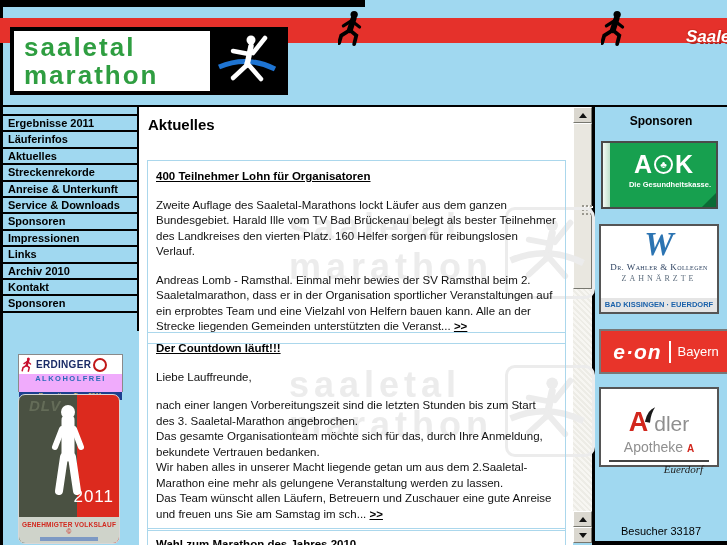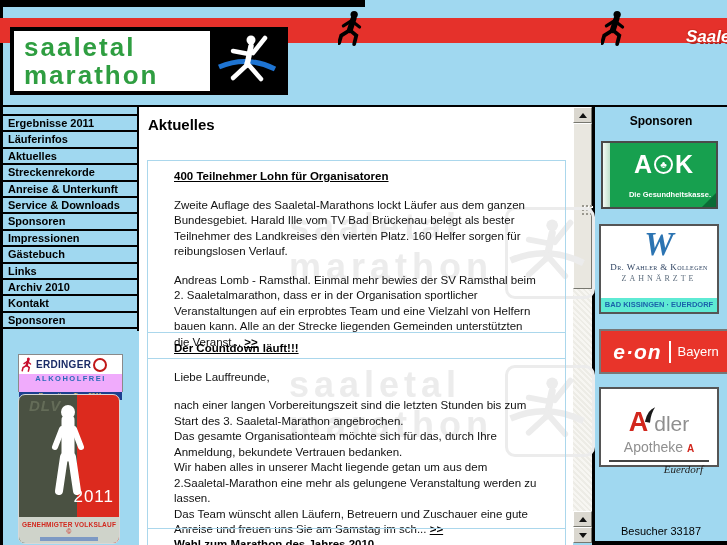--- a/index.html
+++ b/index.html
@@ -72,21 +72,21 @@
   #content-white{left:139px;top:107px;width:434px;height:438px;background:#fff;}
   #page-title{position:absolute;left:9px;top:9px;font-size:15px;font-weight:bold;}
 
   .wm{position:absolute;left:150px;display:flex;gap:12px;z-index:1;pointer-events:none;}
   #wm1{top:100px;} #wm2{top:258px;}
   .wm-text{font-weight:bold;font-size:36px;line-height:40px;letter-spacing:5px;color:#ECECEC;}
   .wm-box{width:84px;height:86px;border:3px solid #ECECEC;border-radius:10px;position:relative;}
 
   .abox{
     position:absolute;left:8px;width:419px;box-sizing:border-box;
-    border:1px solid #ABD7EC;padding:8px 26px;z-index:2;
+    border:1px solid #ABD7EC;padding:8px 8px;z-index:2;
     font-size:11.5px;line-height:15.5px;color:#111;
   }
   #box1{top:53px;} #box2{top:225px;} #box3{top:421px;height:60px;}
   .abox .title{font-weight:bold;text-decoration:underline;color:#000;cursor:pointer;display:inline-block;margin:0;}
   .abox p{margin:13px 0 0 0;}
   .abox .runline{margin:0;}
   .more{font-weight:bold;text-decoration:underline;color:#000;cursor:pointer;}
 
   
   #scrollbar{left:573px;top:107px;width:19px;height:436px;
@@ -106,29 +106,29 @@
 
   
   #sponsor-col{left:595px;top:107px;width:132px;height:438px;}
   #sponsor-heading{text-align:center;font-size:12px;font-weight:bold;margin-top:7px;}
   #aok{position:absolute;left:6px;top:34px;width:117px;height:68px;box-sizing:border-box;
     border:2px solid #4a4a4a;background:#17A04F;cursor:pointer;}
   .aok-3d{position:absolute;left:0;top:0;width:7px;height:100%;background:linear-gradient(90deg,#F4FAF4,#BFE0CC);}
   .aok-row{display:flex;align-items:center;justify-content:center;margin:9px 0 0 8px;color:#fff;font-weight:bold;font-size:25px;line-height:25px;}
   .aok-o{width:19px;height:19px;border:2.5px solid #fff;border-radius:50%;display:inline-flex;align-items:center;justify-content:center;margin:0 2px;box-sizing:border-box;}
   .aok-o span{font-size:10px;line-height:10px;color:#fff;}
-  .aok-tag{color:#fff;font-size:7.5px;font-weight:bold;text-align:right;padding-right:5px;margin-top:13px;}
+  .aok-tag{color:#fff;font-size:7.5px;font-weight:bold;text-align:right;padding-right:5px;margin-top:3px;}
   .aok-corner{position:absolute;right:0;bottom:0;width:0;height:0;border-left:14px solid transparent;border-bottom:14px solid #0B6B36;}
 
   #wahler{position:absolute;left:4px;top:117px;width:120px;height:90px;box-sizing:border-box;
     background:#fff;border:2px solid #555;text-align:center;cursor:pointer;}
   .w-mark{font-family:"Liberation Serif",serif;font-style:italic;font-weight:bold;color:#2C74B2;font-size:33px;line-height:34px;margin-top:1px;}
   .w-name{font-family:"Liberation Serif",serif;font-variant:small-caps;font-size:9px;color:#2A3F5E;letter-spacing:0.4px;margin-top:1px;}
   .w-sub{font-family:"Liberation Serif",serif;font-size:8px;letter-spacing:3px;color:#5E6E7E;margin-top:2px;}
-  .w-loc{position:absolute;bottom:0;left:0;width:100%;height:14px;background:#5eead4;
+  .w-loc{position:absolute;bottom:0;left:0;width:100%;height:14px;background:#e5e5e5;
     color:#1A61AA;font-weight:bold;font-size:7.5px;line-height:14px;}
 
   #eon{position:absolute;left:4px;top:222px;width:134px;height:45px;box-sizing:border-box;
     background:#E8342A;border:2px solid #777;display:flex;align-items:center;justify-content:center;cursor:pointer;}
   .eon-brand{color:#fff;font-weight:bold;font-style:italic;font-size:21px;letter-spacing:1px;}
   .eon-div{width:2px;height:22px;background:#fff;margin:0 7px;}
   .eon-region{color:#fff;font-size:13px;}
 
   #adler{position:absolute;left:4px;top:280px;width:120px;height:80px;box-sizing:border-box;
     background:#fff;border:2px solid #555;text-align:center;padding-top:20px;cursor:pointer;}
@@ -202,21 +202,20 @@
 
 <div class="abs" id="menu">
   <div class="menu-item">Ergebnisse 2011</div>
   <div class="menu-item">Läuferinfos</div>
   <div class="menu-item">Aktuelles</div>
   <div class="menu-item">Streckenrekorde</div>
   <div class="menu-item">Anreise &amp; Unterkunft</div>
   <div class="menu-item">Service &amp; Downloads</div>
   <div class="menu-item">Sponsoren</div>
   <div class="menu-item">Impressionen</div>
-  <div class="menu-item">Gästebuch</div>
   <div class="menu-item">Links</div>
   <div class="menu-item">Archiv 2010</div>
   <div class="menu-item">Kontakt</div>
   <div class="menu-item">Sponsoren</div>
 </div>
 
 <div class="abs" id="erdinger">
   <div class="erd-top">
     <svg width="13" height="15" viewBox="0 0 26 34">
       <g stroke="#C8102E" fill="none" stroke-linecap="round">

